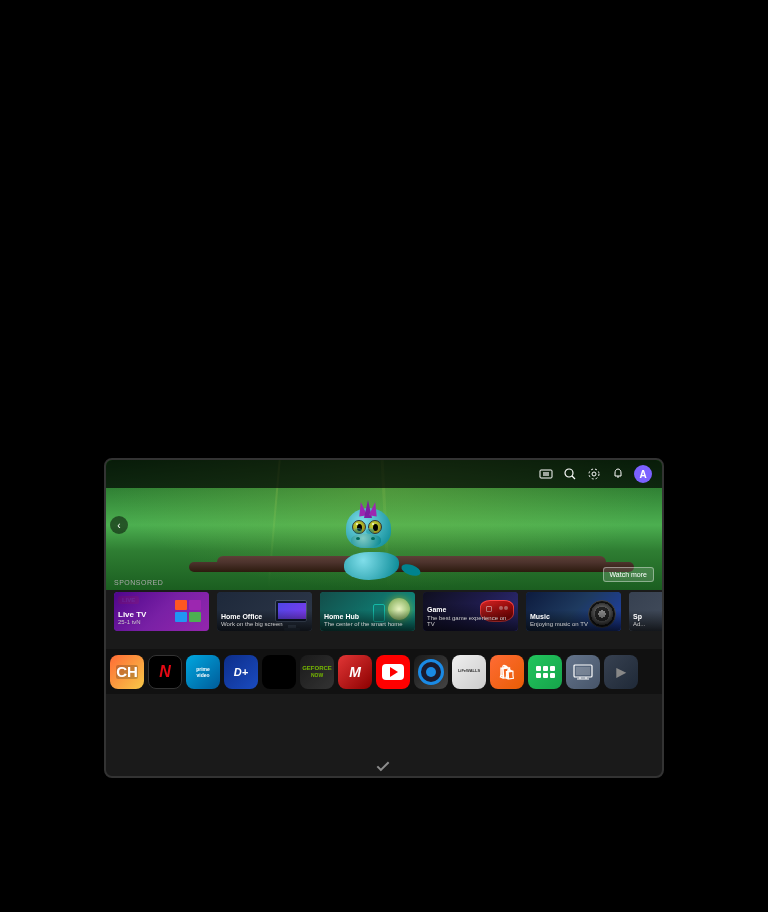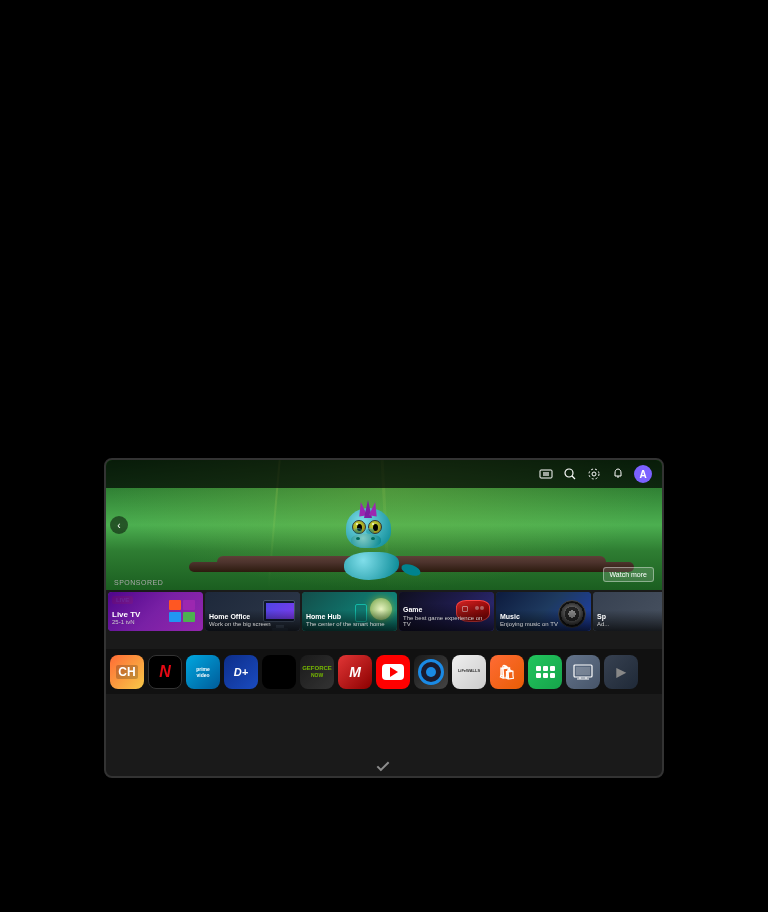--- a/index.html
+++ b/index.html
@@ -152,20 +152,21 @@
     }
 
     .category-card {
       flex: 0 0 auto;
       width: 95px;
       height: 39px;
       border-radius: 4px;
       position: relative;
       overflow: hidden;
       cursor: pointer;
+      margin-left: 6px;
     }
 
     .cat-live {
       background: linear-gradient(135deg, #7c3aed, #4c1d95);
     }
 
     .cat-home-office {
       background: linear-gradient(135deg, #1e293b, #334155);
     }
 
@@ -537,21 +538,21 @@
       </div>
     </div>
 
   </div>
 
   <div class="apps-row">
 
     <div class="app-icon app-ch">
       <div style="display:flex;flex-direction:column;align-items:center;justify-content:center;gap:1px;">
         <div style="width:22px;height:14px;background:rgba(0,0,0,0.2);border-radius:2px;display:flex;align-items:center;justify-content:center;">
-          <span style="font-size:12px;color:#fff;font-weight:900;">CH</span>
+          <span style="font-size:15px;color:#fff;font-weight:900;">CH</span>
         </div>
       </div>
     </div>
 
     <div class="app-icon app-netflix">
       <span class="netflix-n">N</span>
     </div>
 
     <div class="app-icon app-prime">
       <div class="prime-text">prime<br>video</div>

